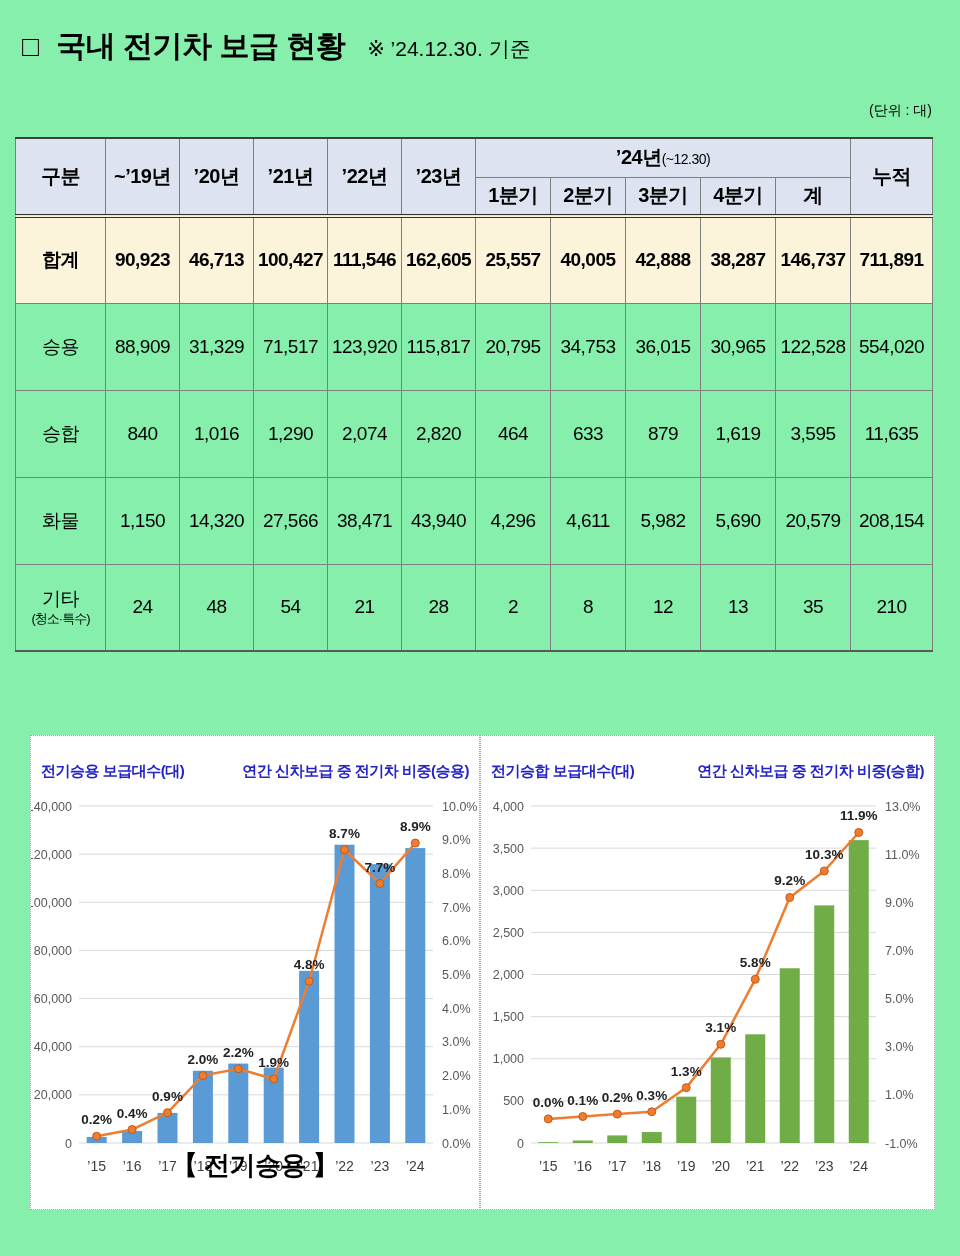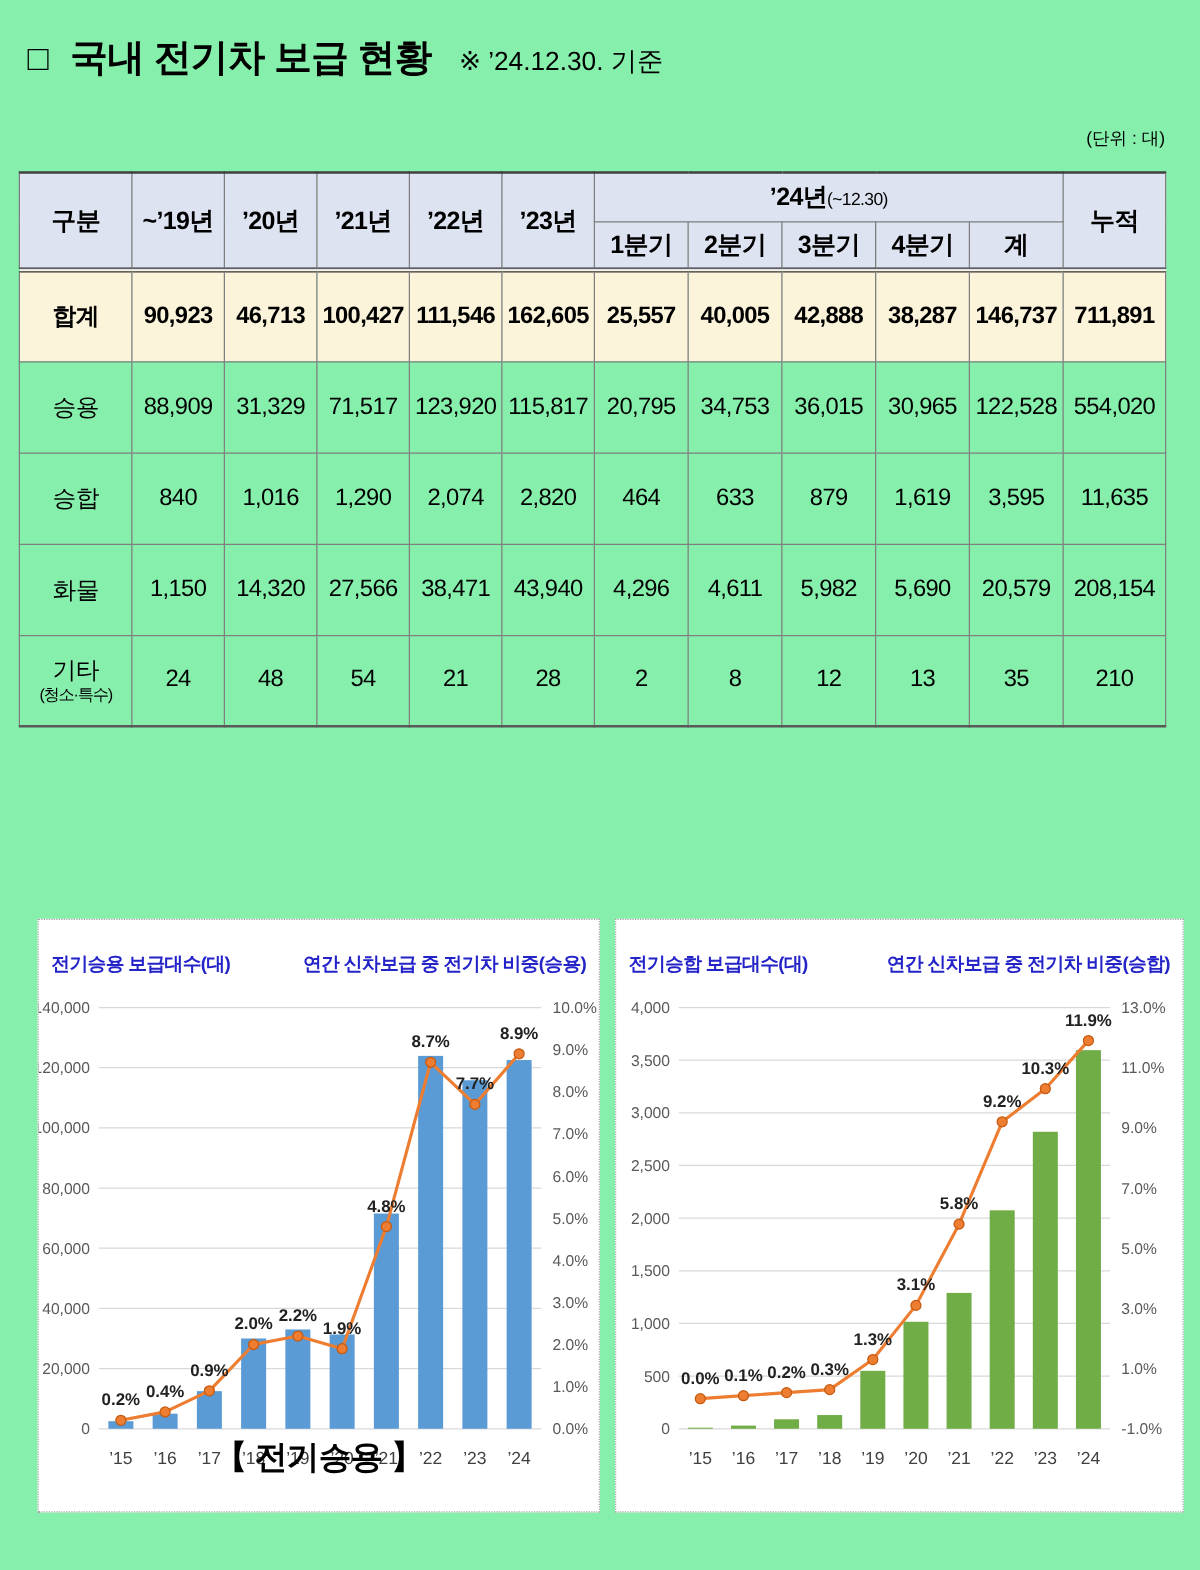--- a/index.html
+++ b/index.html
@@ -16,25 +16,25 @@
   .unit-note { position:absolute; top:102px; right:28px; font-size:14px; color:#000; }
 
   table.ev { position:absolute; left:15px; top:137px; width:917px;
              border-collapse:collapse; table-layout:fixed;
              border-top:2px solid #404040; border-bottom:2px solid #595959; }
   table.ev th, table.ev td { border:1px solid #7f7f7f; text-align:center; vertical-align:middle;
              font-size:19px; color:#000; letter-spacing:-0.5px; padding:0; }
   table.ev thead th { background:#dde3f0; font-weight:bold; font-size:20px; height:39px; }
   table.ev thead .grp-sub { font-size:14px; font-weight:normal; }
   table.ev thead .dbl { border-bottom:4px double #333; }
-  table.ev tbody tr { height:73px; }
+  table.ev tbody tr { height:87px; }
   table.ev tbody tr.hl { background:#fbf3da; font-weight:bold; }
   table.ev .rl-sub { display:block; font-size:13px; letter-spacing:-1px; margin-top:-2px; }
 
-  .charts { position:absolute; left:30px; top:735px; display:flex;gap:12px; }
+  .charts { position:absolute; left:30px; top:735px; display:flex; }
   .chart-box { position:relative; height:475px; border:1px dotted #a6a6a6; background:#fff; }
   .chart-box.left  { width:450px; }
   .chart-box.right { width:455px; }
   .ax-title { position:absolute; top:26px; font-size:15px; font-weight:bold; color:#2323c8;
               letter-spacing:-0.5px; white-space:nowrap; }
   .ax-title.l { left:10px; }
   .ax-title.r { right:10px; }
   .chart-box svg { position:absolute; left:0; top:0; }
 
   .caption { position:absolute; top:1148px; font-size:26px; font-weight:bold; color:#000;

